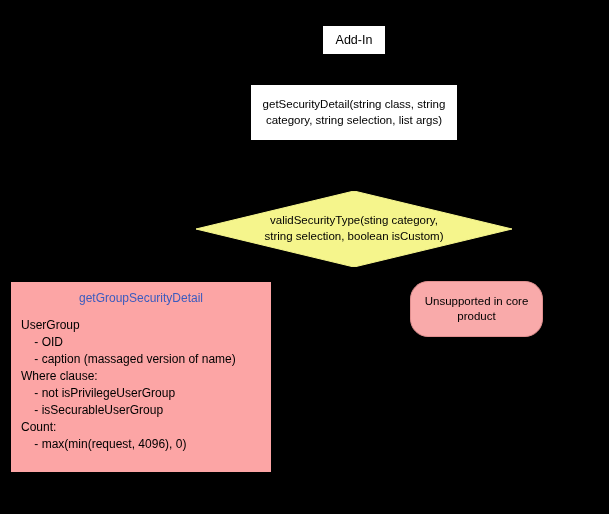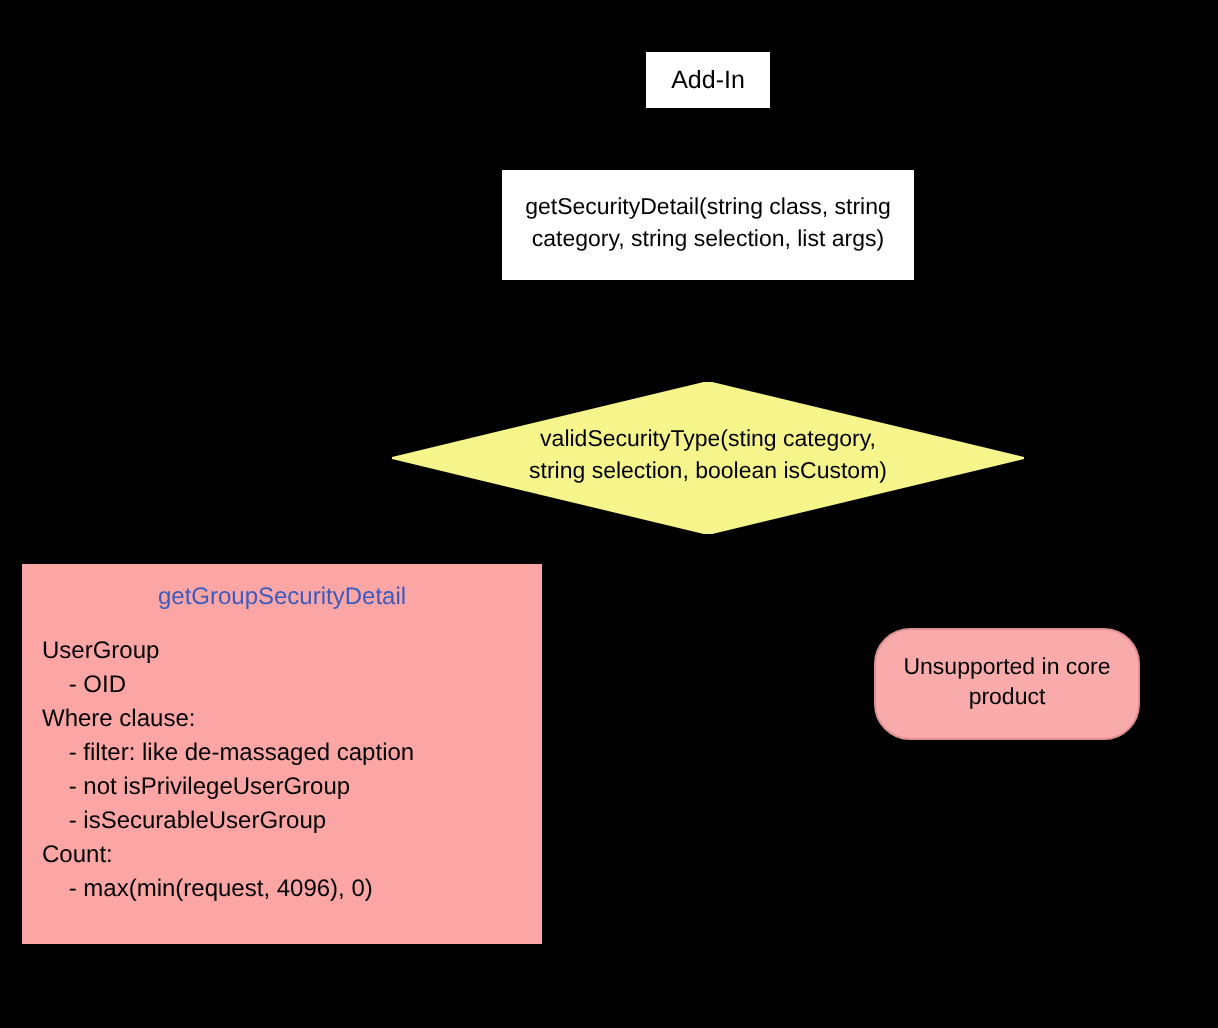--- a/index.html
+++ b/index.html
@@ -127,27 +127,27 @@
   <span>getSecurityDetail(string class, string category, string selection, list args)</span>
 </div>
 
 <div class="diamond-wrap" style="left:196px; top:191px; width:316px; height:76px;">
   <svg class="diamond-svg" width="316" height="76" viewBox="0 0 316 76" xmlns="http://www.w3.org/2000/svg">
     <polygon points="0,38 158,0 316,38 158,76" fill="#f5f58c" stroke="#f5f58c" stroke-width="1"></polygon>
   </svg>
   <div class="diamond-label">validSecurityType(sting category, string selection, boolean isCustom)</div>
 </div>
 
-<div class="node pill" style="left:437px; top:281px; width:133px; height:56px;margin-top:33px;">
+<div class="node pill" style="left:410px; top:281px; width:133px; height:56px;">
   <span>Unsupported in core product</span>
 </div>
 
 <div class="node panel" style="left:10px; top:281px; width:262px; height:192px;">
   <div class="panel-title">getGroupSecurityDetail</div>
   <div class="panel-line">UserGroup</div>
   <div class="panel-line">    - OID</div>
+  <div class="panel-line">    - caption (massaged version of name)</div>
   <div class="panel-line">Where clause:</div>
-  <div class="panel-line">    - filter: like de-massaged caption</div>
   <div class="panel-line">    - not isPrivilegeUserGroup</div>
   <div class="panel-line">    - isSecurableUserGroup</div>
   <div class="panel-line">Count:</div>
   <div class="panel-line">    - max(min(request, 4096), 0)</div>
 </div>
 
 </body></html>

